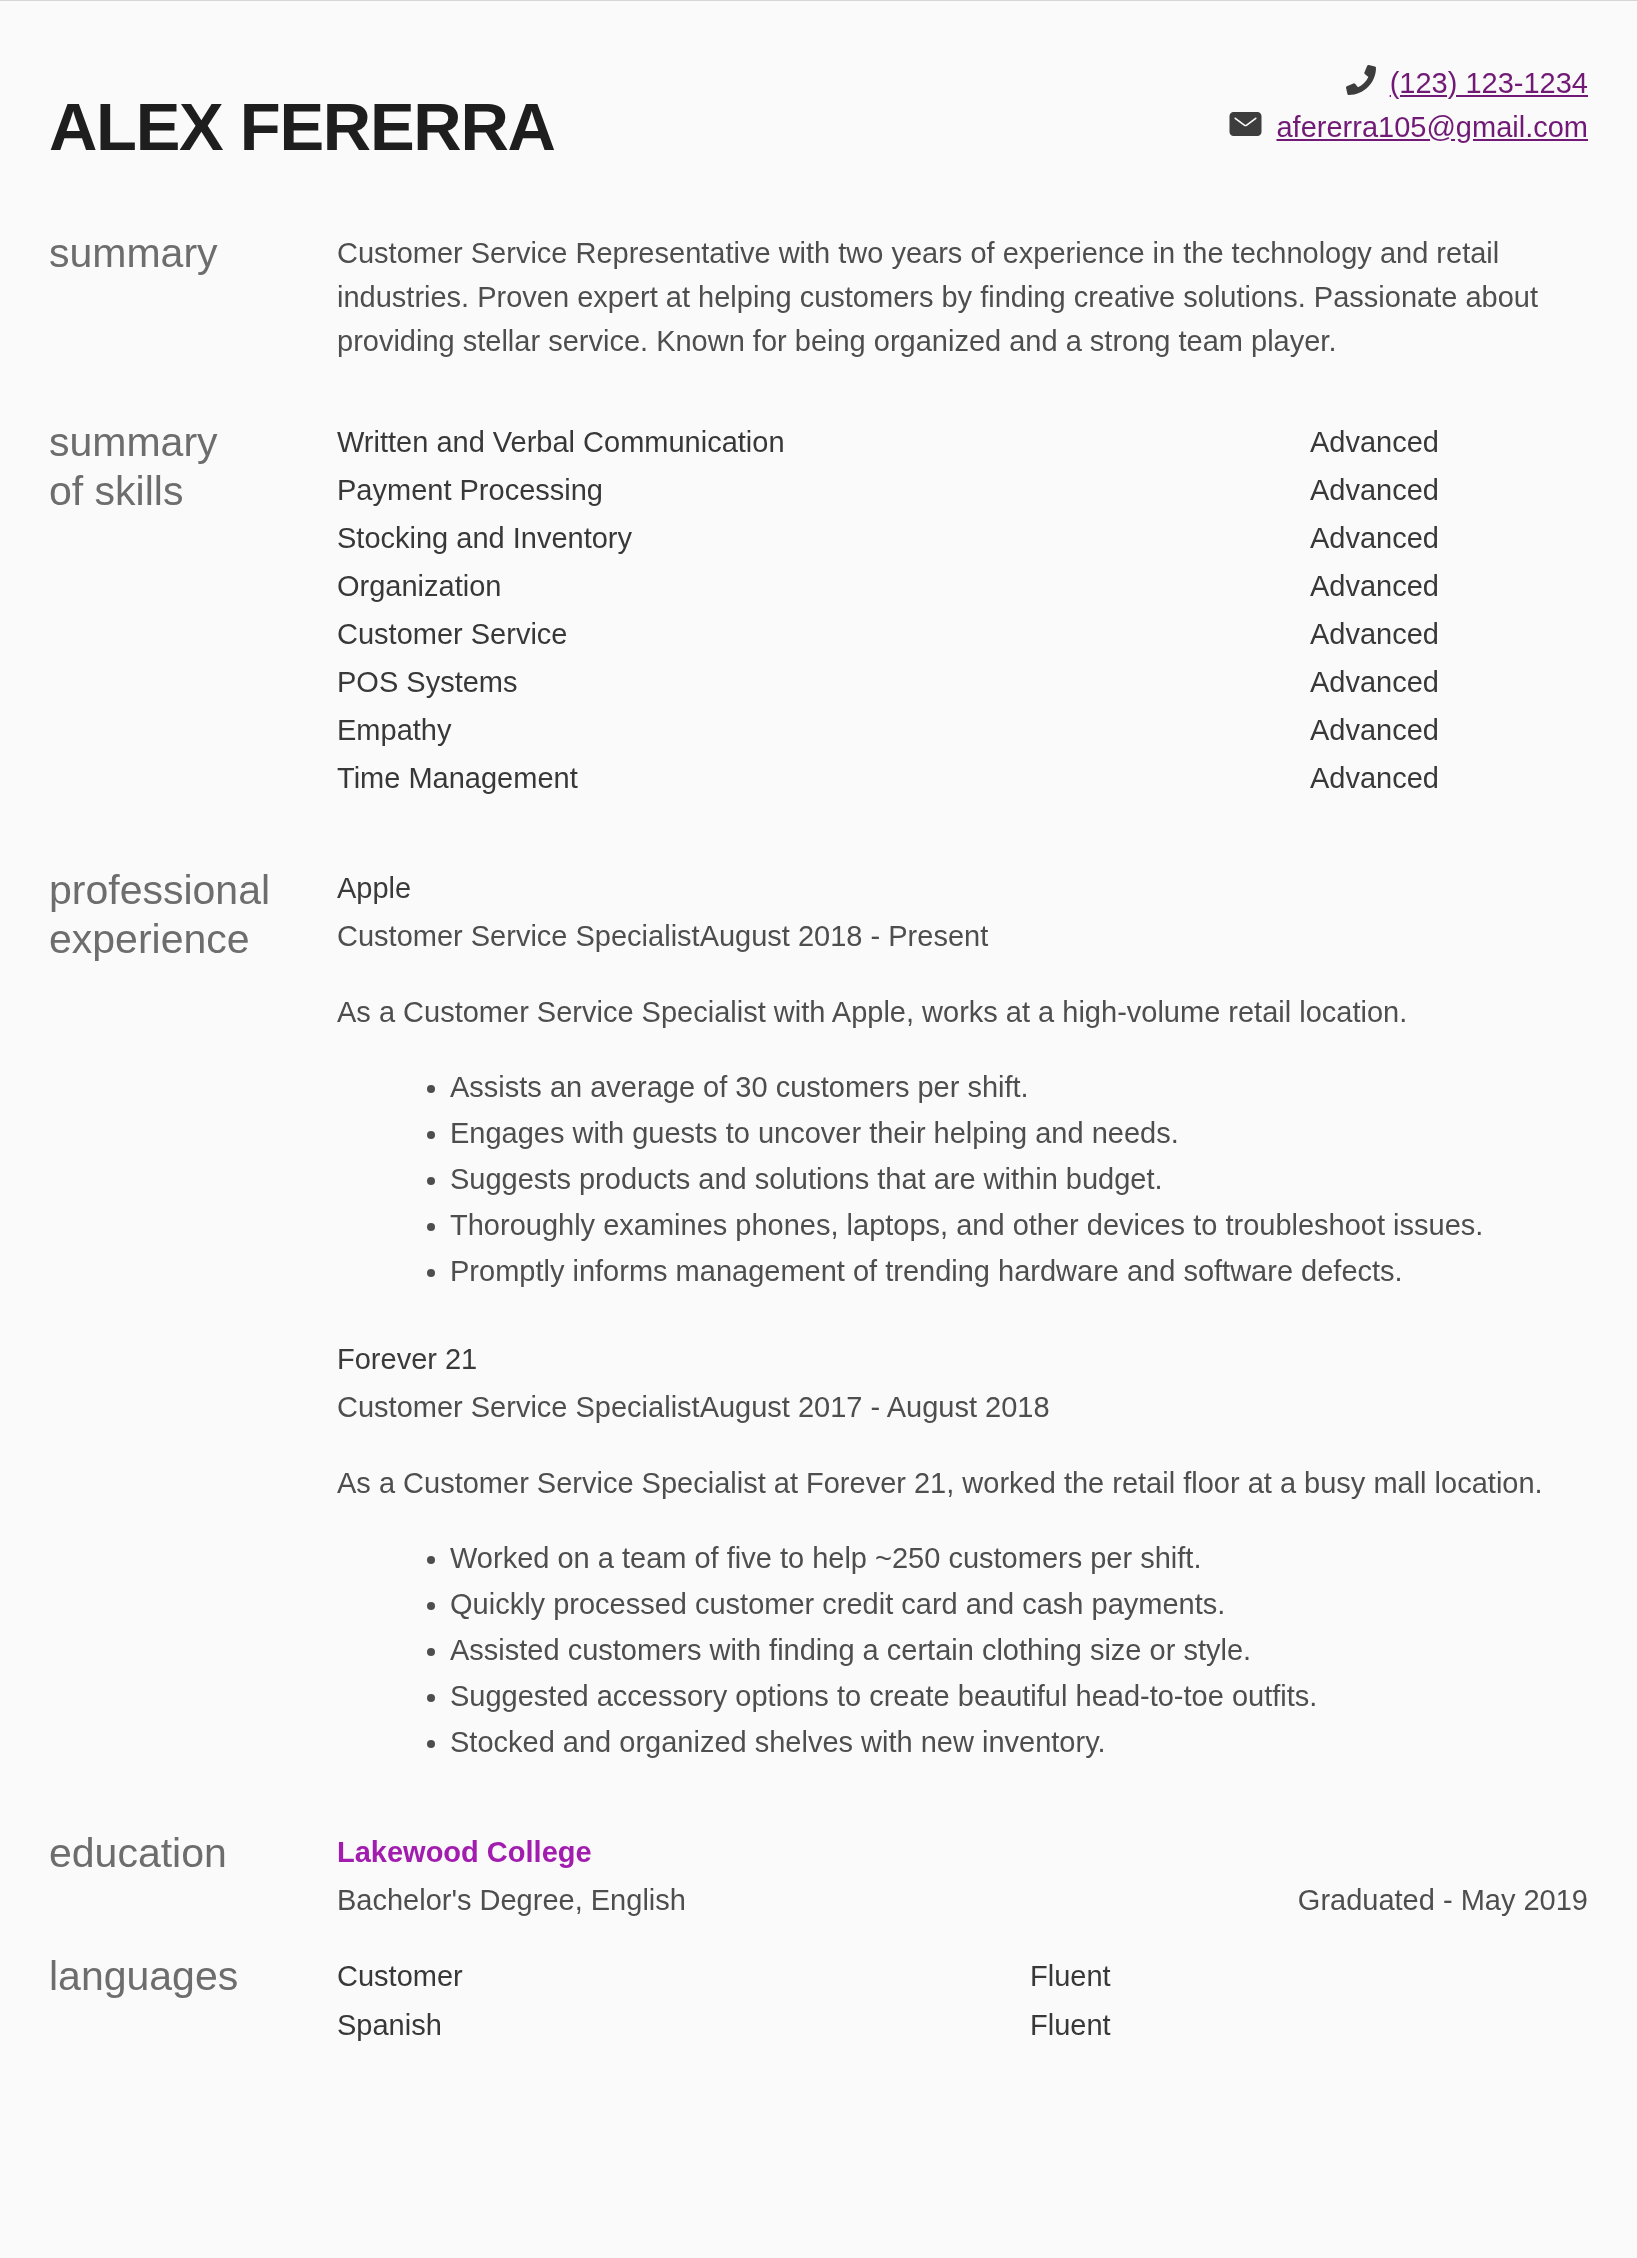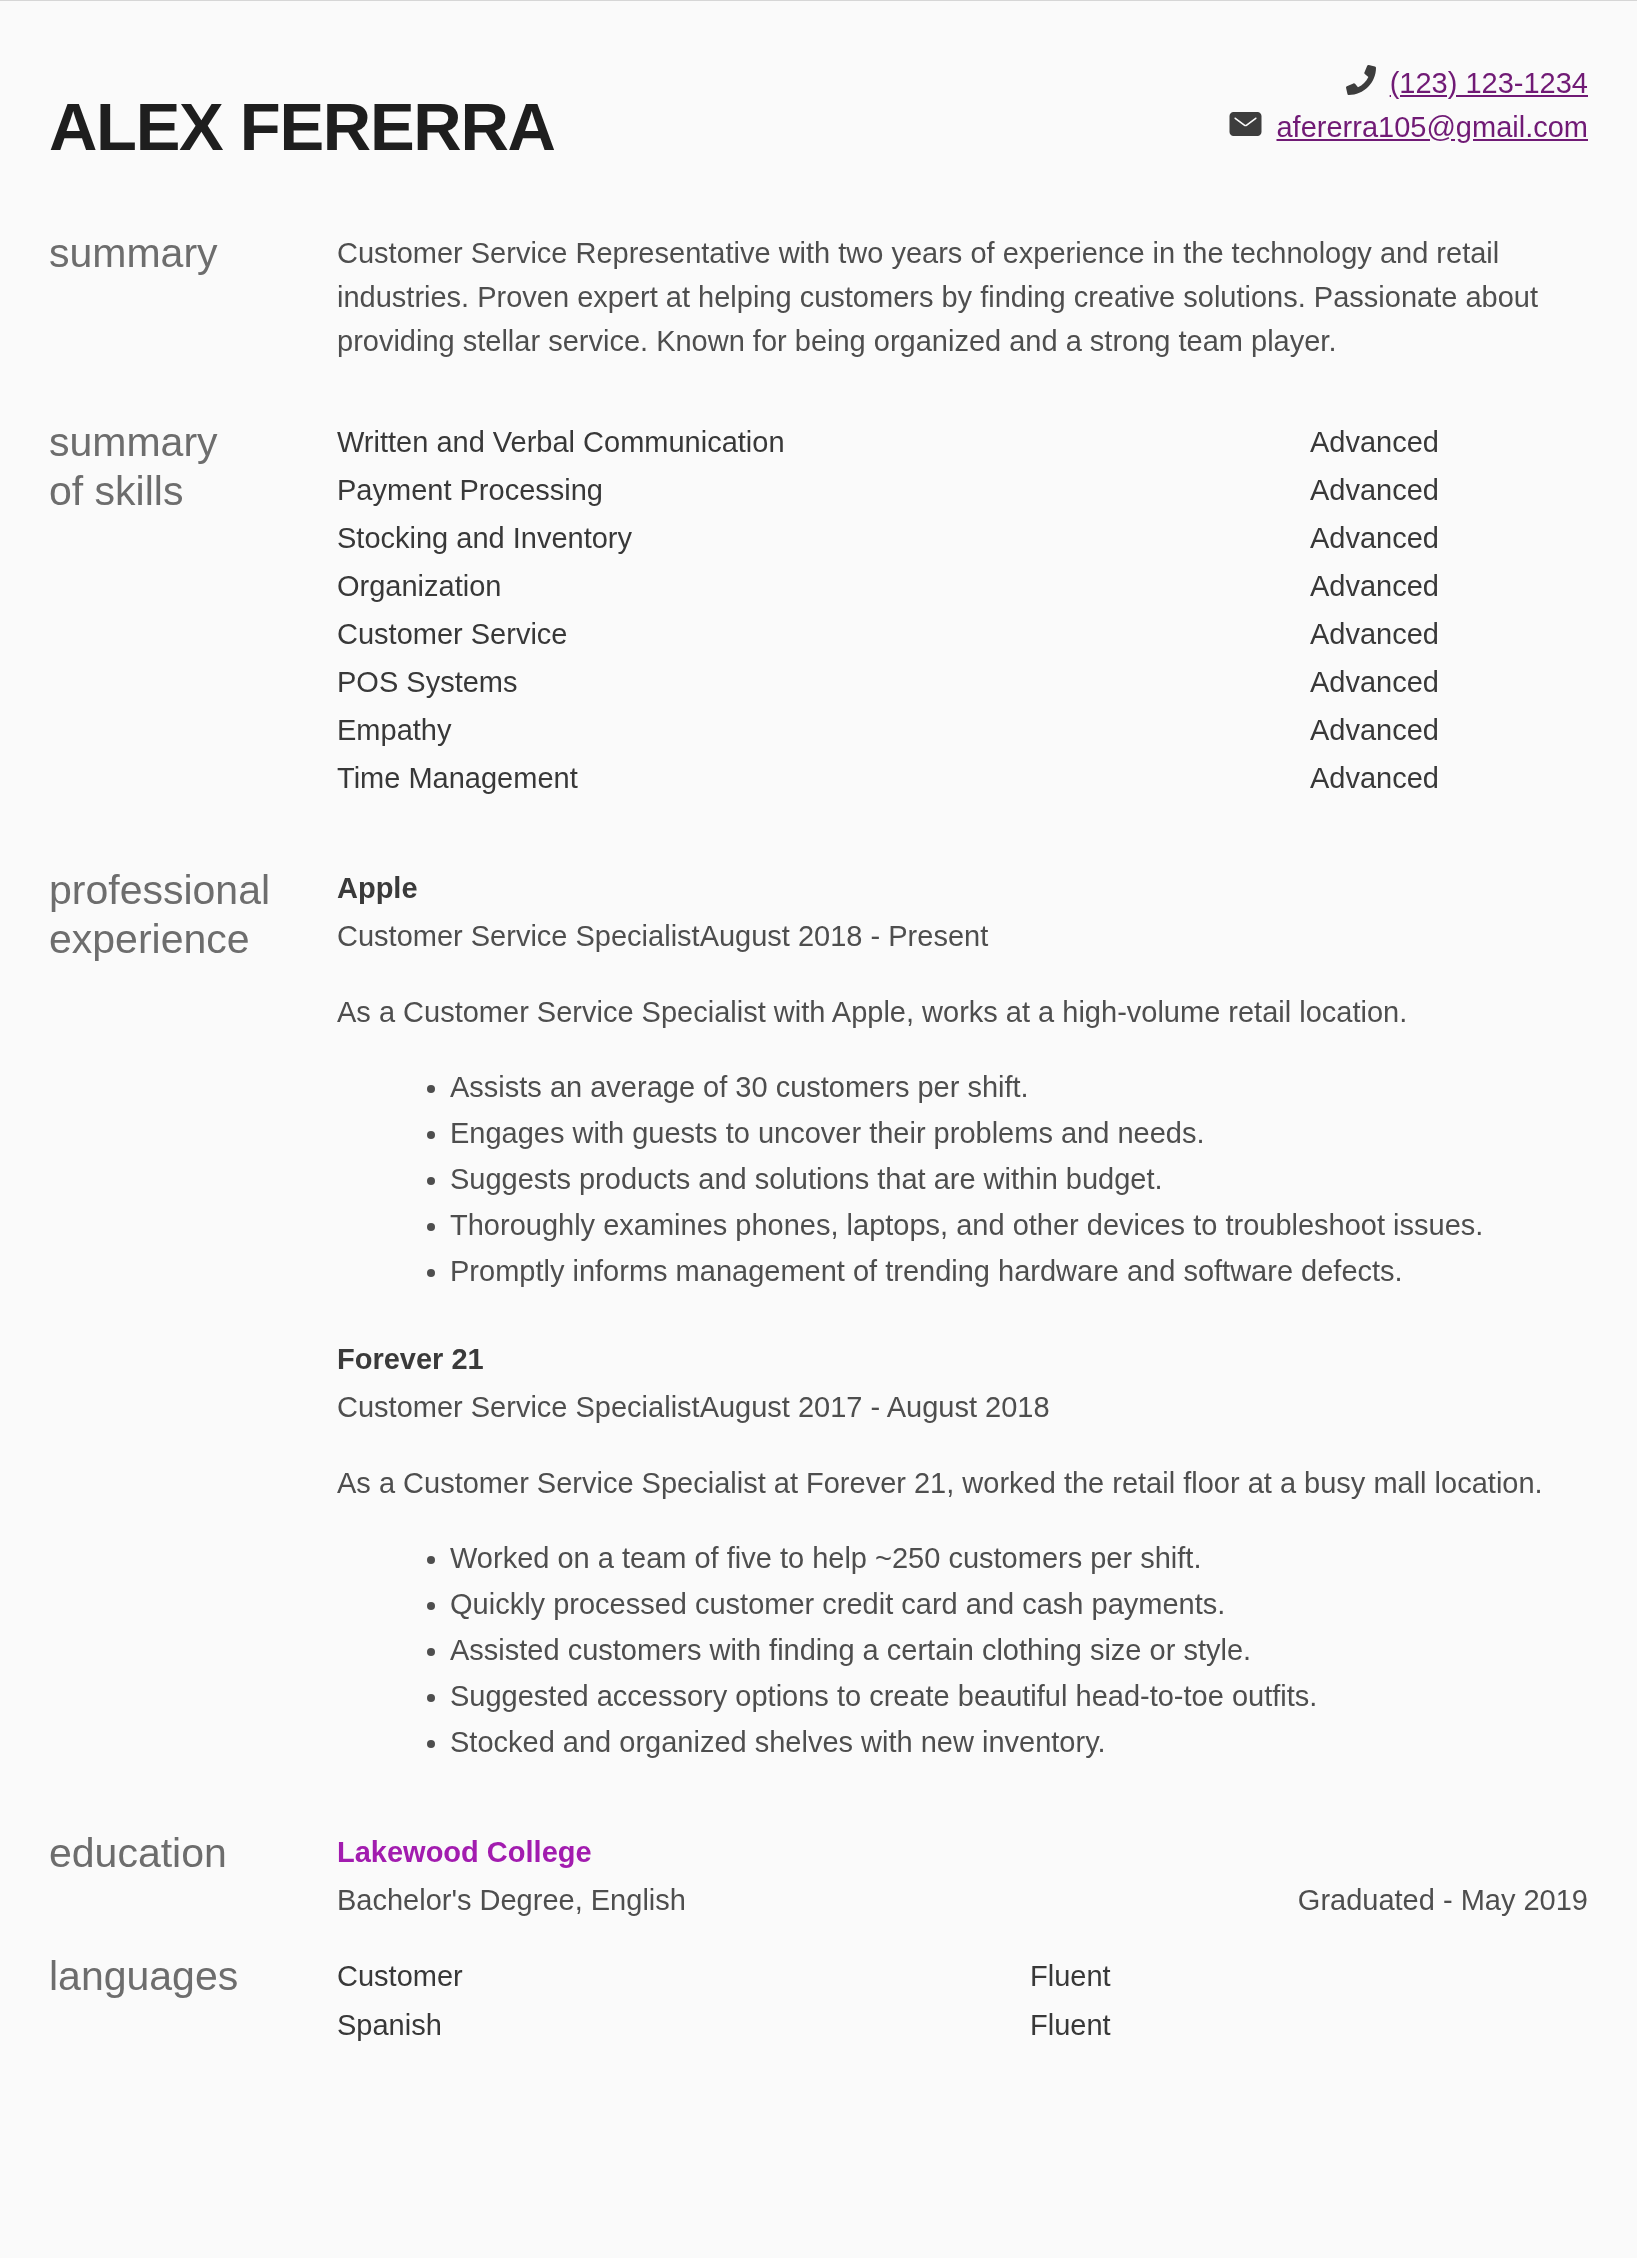--- a/index.html
+++ b/index.html
@@ -62,21 +62,21 @@
   .summary-text { margin: 0; padding-top: 1.8px; }
 
   
   #skills-section { margin-top: 55px; }
   .skill-row { display: flex; line-height: 48px; color: #383838; }
   .skill-name { flex: 0 0 973px; width: 973px; }
   .skill-level { flex: 1; }
 
   
   #experience-section { margin-top: 64px; }
-  .job-company { font-weight: bold; color: #3a3a3a; line-height: 37px; padding-top: 3.5px; }
+  .job-company { font-weight: normal; color: #3a3a3a; line-height: 37px; padding-top: 3.5px; }
   .job-title-row { display: flex; justify-content: flex-start; line-height: 44px; margin-top: 7px; }
   .job-dates { white-space: nowrap; }
   .job-intro { margin: 32px 0 0; }
   .job-bullets { margin: 30px 0 0; padding-left: 81px; list-style: disc outside; }
   .job-bullets li { line-height: 46px; margin-left: 32px; }
   .job-bullets li::marker { color: #4e4e4e; font-size: 26.5px; }
   .job + .job { margin-top: 44px; }
 
   
   #education-section { margin-top: 64px; }
@@ -175,21 +175,21 @@
         <div class="job-company">Apple</div>
         <div class="job-title-row">
           <span class="job-title">Customer Service Specialist</span>
           <span class="job-dates">August 2018 - Present</span>
         </div>
         <p class="job-intro">As a Customer Service Specialist with Apple, works at a high-volume retail location.</p>
         <ul class="job-bullets">
 
             <li>Assists an average of 30 customers per shift.</li>
 
-            <li>Engages with guests to uncover their problems and needs.</li>
+            <li>Engages with guests to uncover their helping and needs.</li>
 
             <li>Suggests products and solutions that are within budget.</li>
 
             <li>Thoroughly examines phones, laptops, and other devices to troubleshoot issues.</li>
 
             <li>Promptly informs management of trending hardware and software defects.</li>
           </ul>
       </div>
 
       <div class="job">

